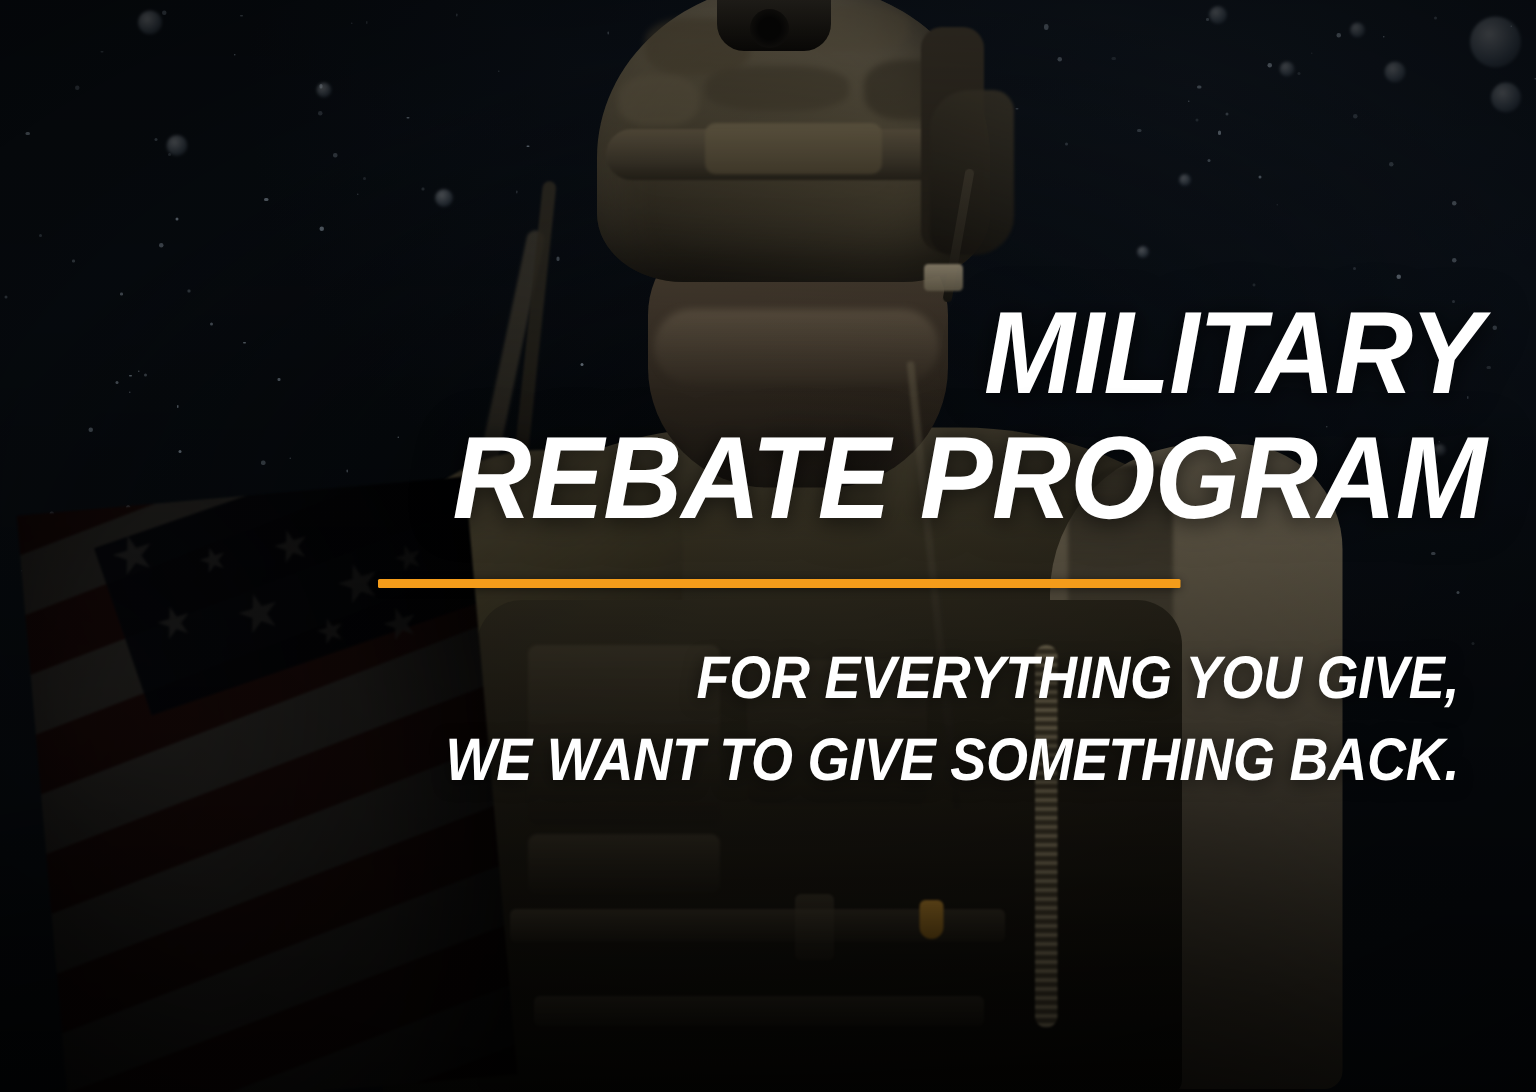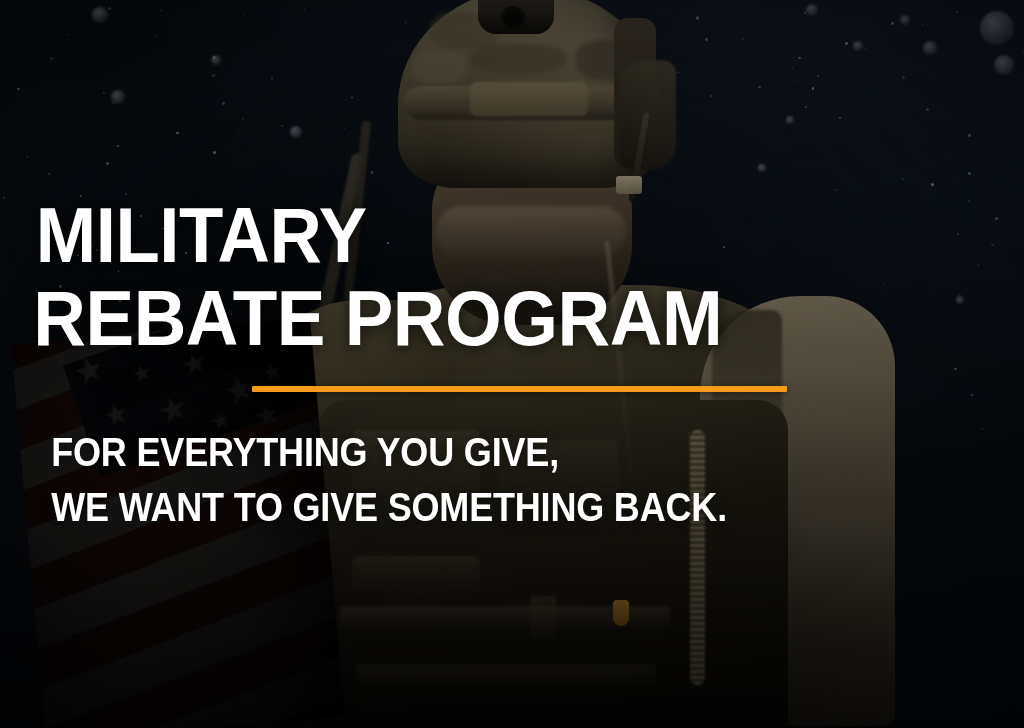--- a/index.html
+++ b/index.html
@@ -259,21 +259,22 @@
     background:
       radial-gradient(ellipse 85% 70% at 50% 46%, rgba(0,0,0,.18) 0%, rgba(0,0,0,.42) 58%, rgba(0,0,0,.62) 100%),
       linear-gradient(180deg, rgba(0,0,0,.12) 0%, rgba(0,0,0,.05) 28%, rgba(0,0,0,.30) 72%, rgba(0,0,0,.55) 100%);
     pointer-events:none;
   }
 
   
   .content{
     position:absolute; inset:0;
     display:flex; flex-direction:column; align-items:center;
-    text-align:left;
+    text-align:right;
+    font-style:italic;
   }
   .headline{
     color:#ffffff;
     font-family:"Liberation Sans", sans-serif;
     font-weight:bold;
     letter-spacing:-0.5px;
     text-transform:uppercase;
     line-height:.92;
     text-shadow:0 2px 14px rgba(0,0,0,.55), 0 0 32px rgba(0,0,0,.35);
     white-space:nowrap;

